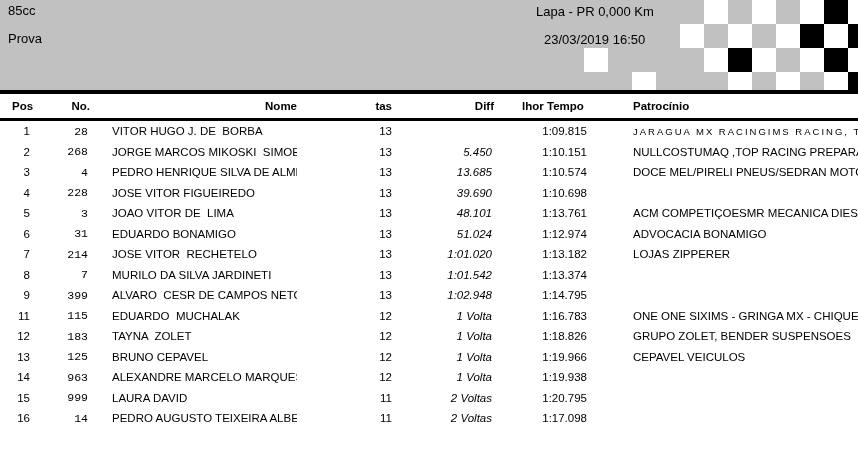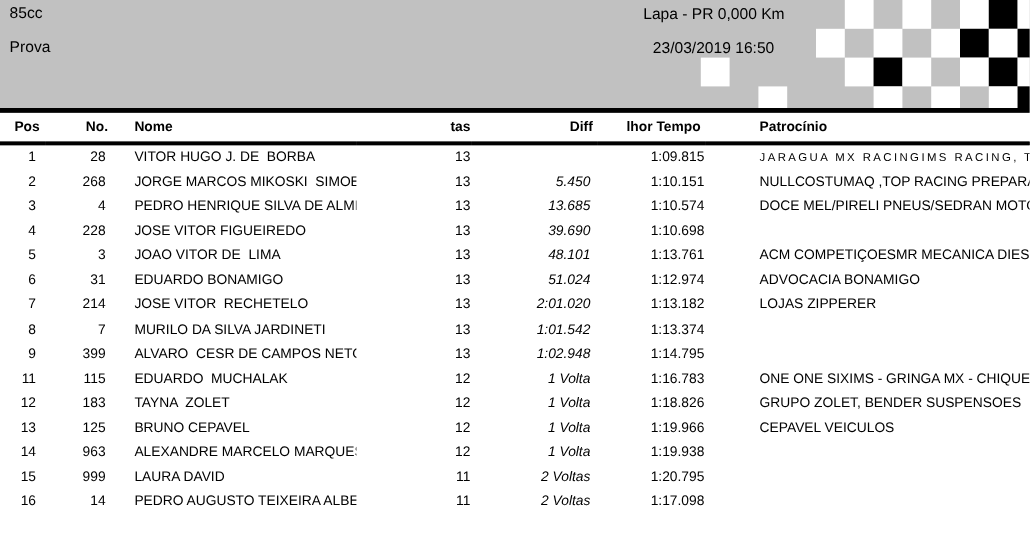--- a/index.html
+++ b/index.html
@@ -20,29 +20,29 @@
   .flag .sq{position:absolute;width:24px;height:24px;}
 
   
   table.results{width:858px;border-collapse:collapse;table-layout:fixed;}
   col.c-pos{width:38px;}  col.c-no{width:57px;}  col.c-nome{width:202px;}
   col.c-voltas{width:96px;} col.c-diff{width:105px;} col.c-tempo{width:90px;} col.c-patro{width:270px;}
 
   thead th{height:24px;vertical-align:middle;font-weight:bold;font-size:11.5px;border-bottom:3px solid #000;padding:0;white-space:pre;overflow:hidden;}
   th.h-pos{text-align:left;padding-left:12px;}
   th.h-no{text-align:right;padding-right:5px;}
-  th.h-nome{text-align:left;padding-left:17px;}
+  th.h-nome{text-align:right;padding-left:17px;}
   th.h-voltas{text-align:right;padding-right:1px;}
   th.h-diff{text-align:right;padding-right:4px;}
   th.h-tempo{text-align:center;padding-left:20px;}
   th.h-patro{text-align:left;padding-left:45px;}
 
   tbody td{height:20.5px;vertical-align:middle;font-size:11.5px;padding:0;white-space:pre;overflow:hidden;}
   td.d-pos{text-align:right;padding-right:8px;}
-  td.d-no{text-align:right;padding-right:7px;}
+  td.d-no{text-align:right;padding-right:7px;font-family:Liberation Mono, monospace;}
   td.d-nome{text-align:left;padding-left:17px;}
   td.d-voltas{text-align:right;padding-right:1px;}
   td.d-diff{text-align:right;padding-right:6px;font-style:italic;}
   td.d-tempo{text-align:right;padding-right:1px;}
   td.d-patro{text-align:left;padding-left:45px;}
   td.d-patro.condensed{font-size:9.5px;letter-spacing:2px;}
 </style>
 </head>
 <body>
 
@@ -154,21 +154,21 @@
       <td class="d-voltas">13</td>
       <td class="d-diff">51.024</td>
       <td class="d-tempo">1:12.974</td>
       <td class="d-patro">ADVOCACIA BONAMIGO</td>
     </tr>
         <tr>
       <td class="d-pos">7</td>
       <td class="d-no">214</td>
       <td class="d-nome">JOSE VITOR  RECHETELO</td>
       <td class="d-voltas">13</td>
-      <td class="d-diff">2:01.020</td>
+      <td class="d-diff">1:01.020</td>
       <td class="d-tempo">1:13.182</td>
       <td class="d-patro">LOJAS ZIPPERER</td>
     </tr>
         <tr>
       <td class="d-pos">8</td>
       <td class="d-no">7</td>
       <td class="d-nome">MURILO DA SILVA JARDINETI</td>
       <td class="d-voltas">13</td>
       <td class="d-diff">1:01.542</td>
       <td class="d-tempo">1:13.374</td>

